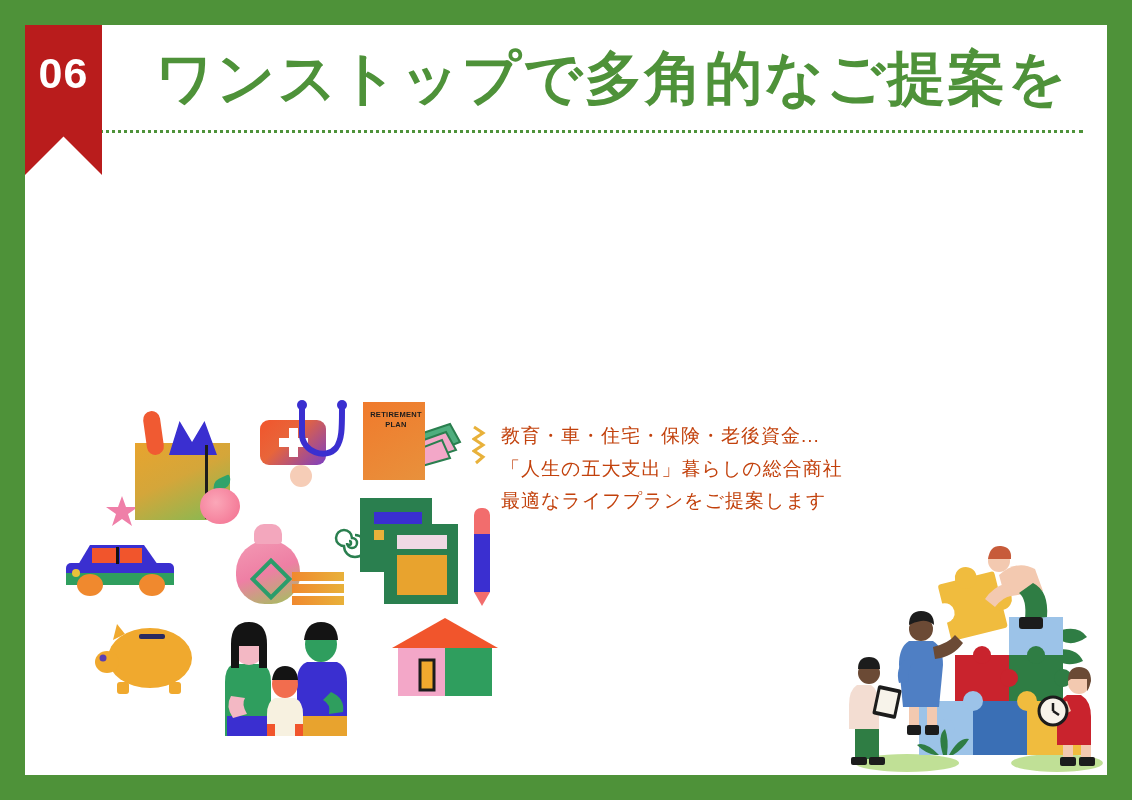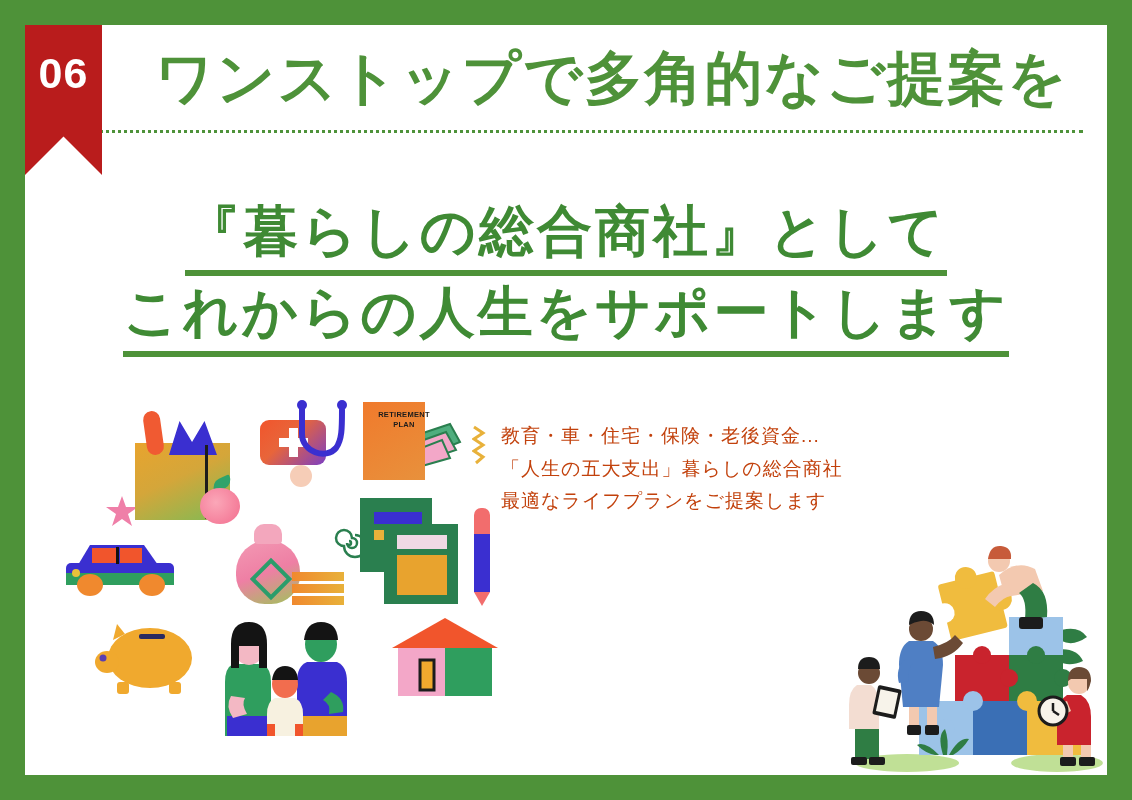--- a/index.html
+++ b/index.html
@@ -163,21 +163,21 @@
   .steth svg { display:block; }
   .steth-dot {
     left: 230px; top: 85px; width: 22px; height: 22px;
     background:#f6cdb7; border-radius: 50%;
   }
 
   .folder { left: 303px; top: 22px; width: 62px; height: 78px;
     background: linear-gradient(150deg,#f07a2c,#e8913c); }
   .folder-shadow { left: 306px; top: 26px; width: 62px; height: 78px; background:#3a2fd0; z-index:-1; }
   .folder-text {
-    left: 316px; top: 30px; width: 56px;
+    left: 308px; top: 30px; width: 56px;
     color:#1c1c1c; font-size:7.5px; font-weight:bold; text-align:center;
     line-height:1.3; letter-spacing:0.3px;
   }
   .cards { left: 356px; top: 40px; width: 48px; height: 48px; }
   .cards svg { display:block; }
   .squiggle { left: 412px; top: 45px; width: 14px; height: 40px; }
   .squiggle svg { display:block; }
 
   .car { left: 0px; top: 155px; width: 120px; height: 62px; }
   .car svg { display:block; }
@@ -244,24 +244,20 @@
   <div class="canvas">
 
     <div class="dotted-rule"></div>
 
     <div class="ribbon">
       <div class="ribbon-num">06</div>
     </div>
 
     <div class="header-title">ワンストップで多角的なご提案を</div>
 
-    <div class="headline">
-      <div class="headline-line"><span class="ul">『暮らしの総合商社』として</span></div>
-      <div class="headline-line"><span class="ul">これからの人生をサポートします</span></div>
-    </div>
 
     <div class="body-copy">
       <span class="body-line">教育・車・住宅・保険・老後資金...</span>
       <span class="body-line">「人生の五大支出」暮らしの総合商社</span>
       <span class="body-line">最適なライフプランをご提案します</span>
     </div>
 
     <div class="illus-left">
 
       <div class="star">

